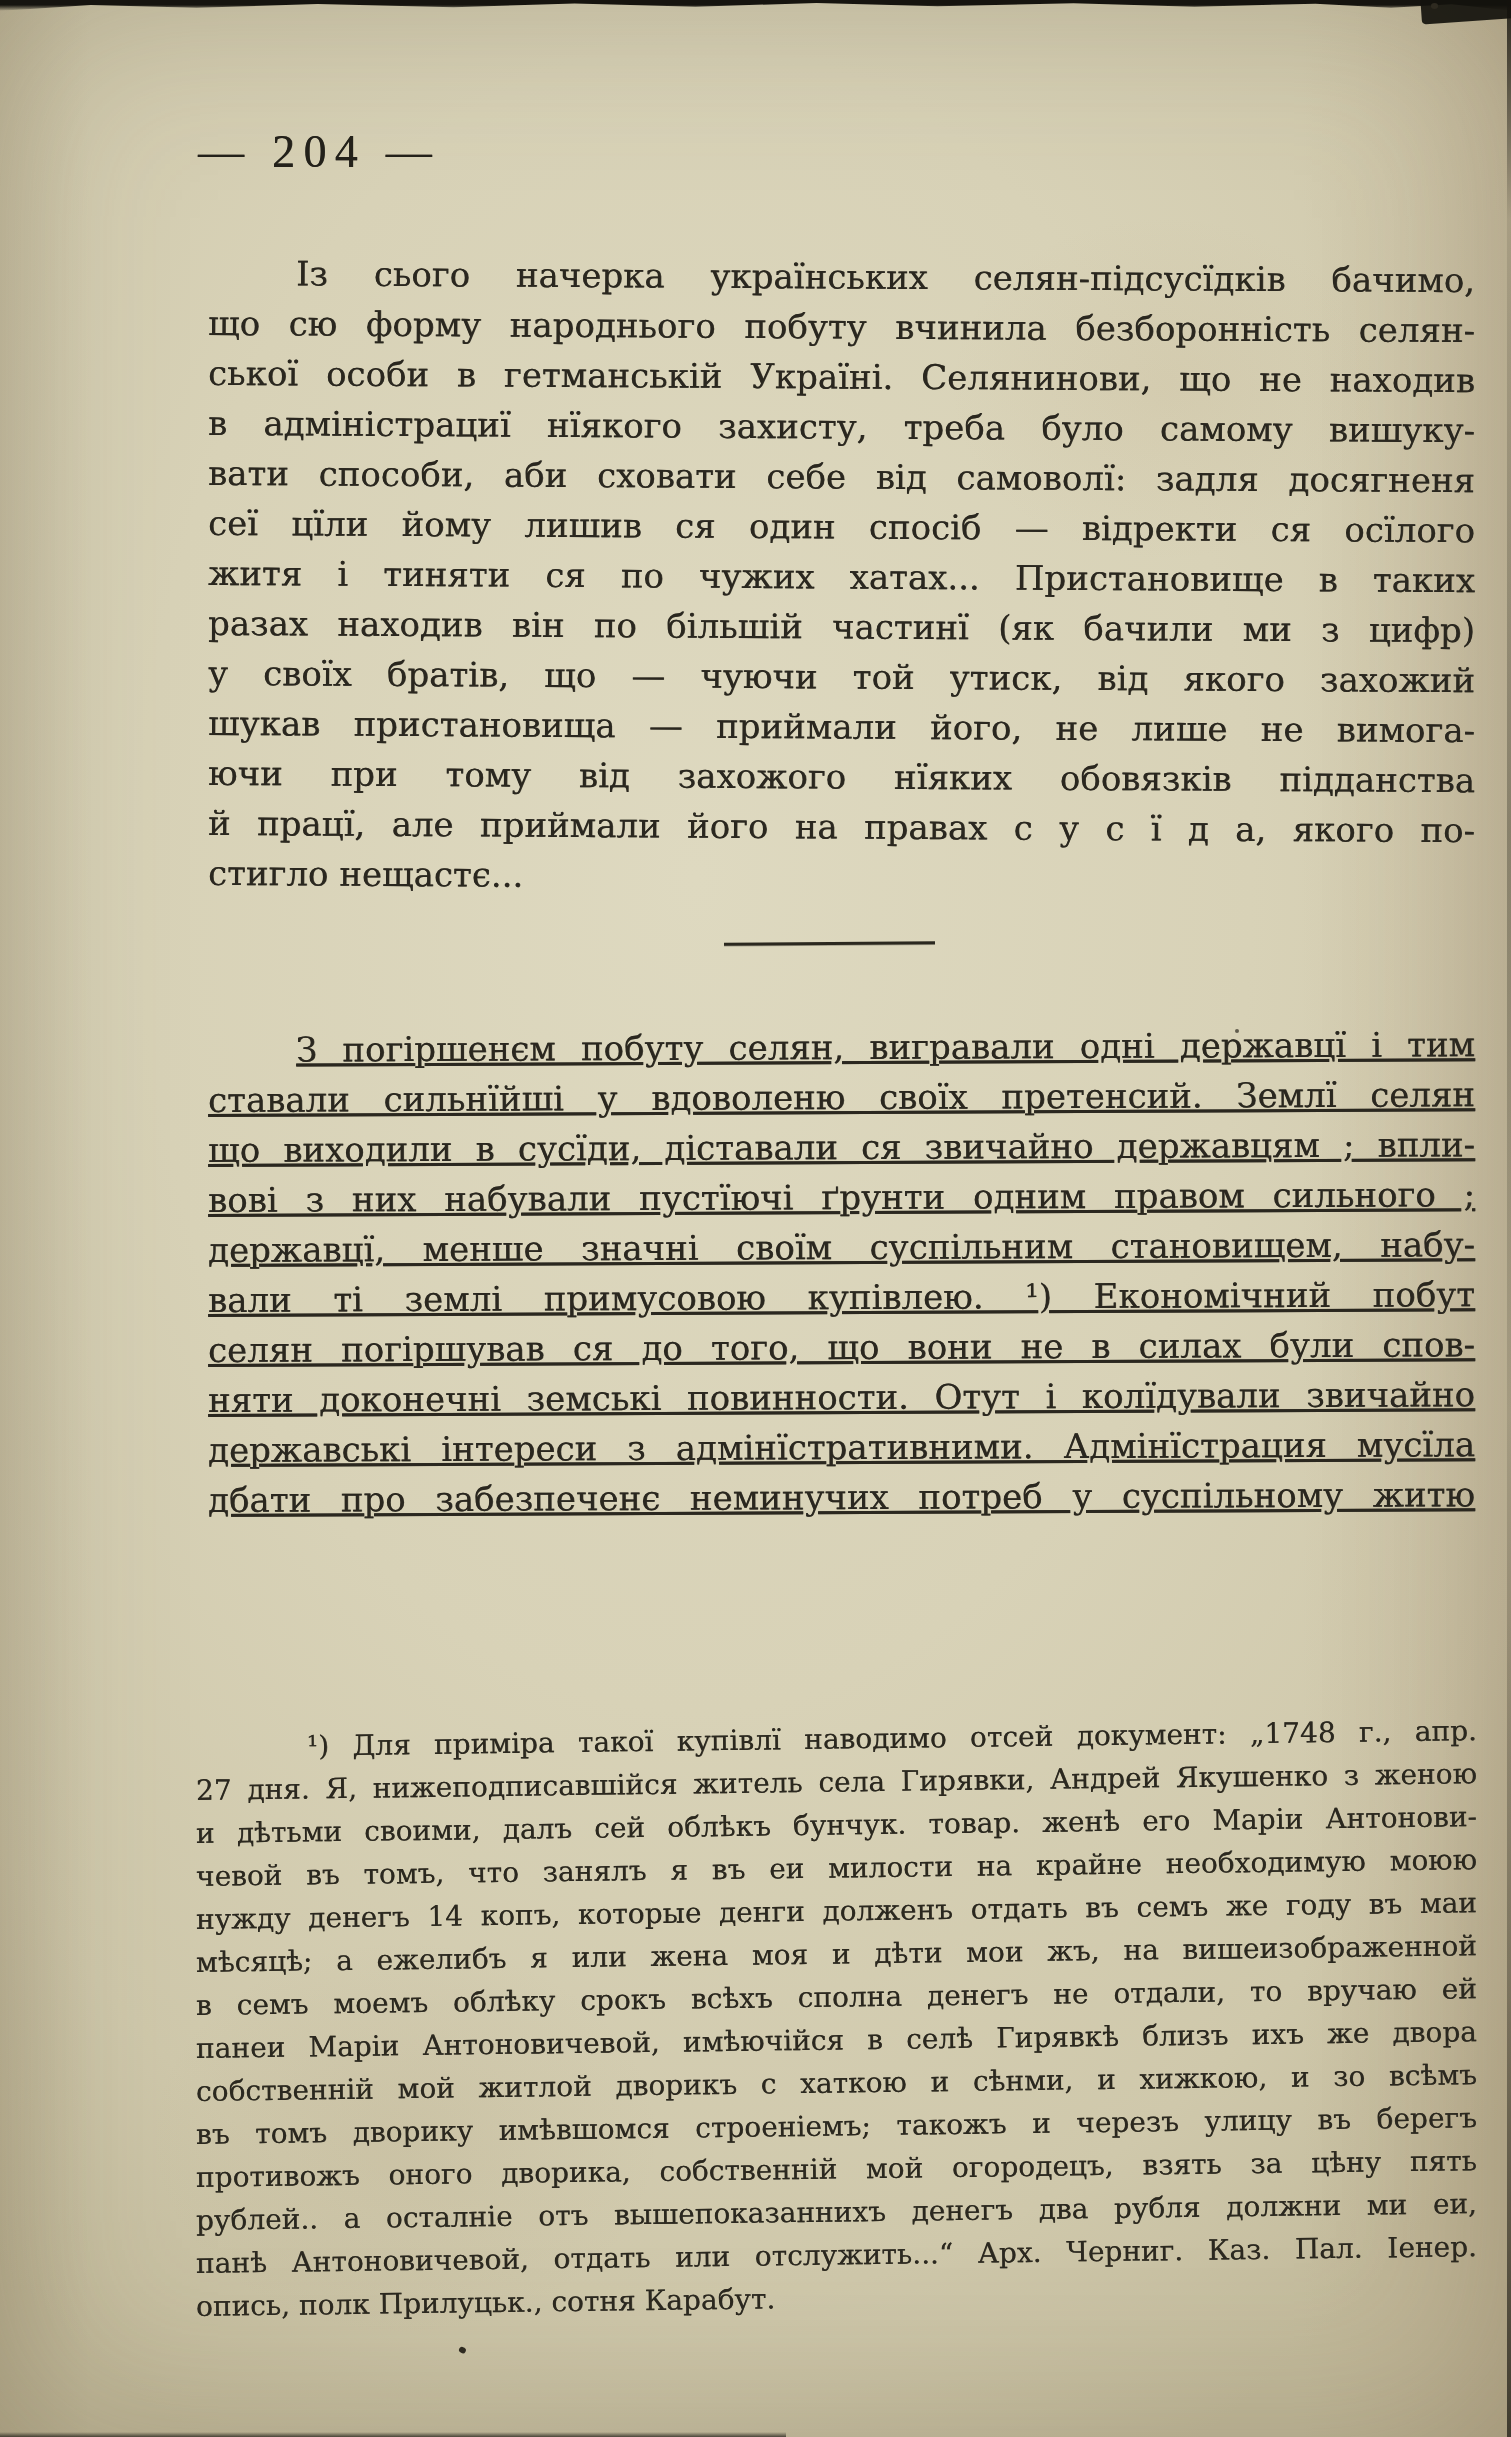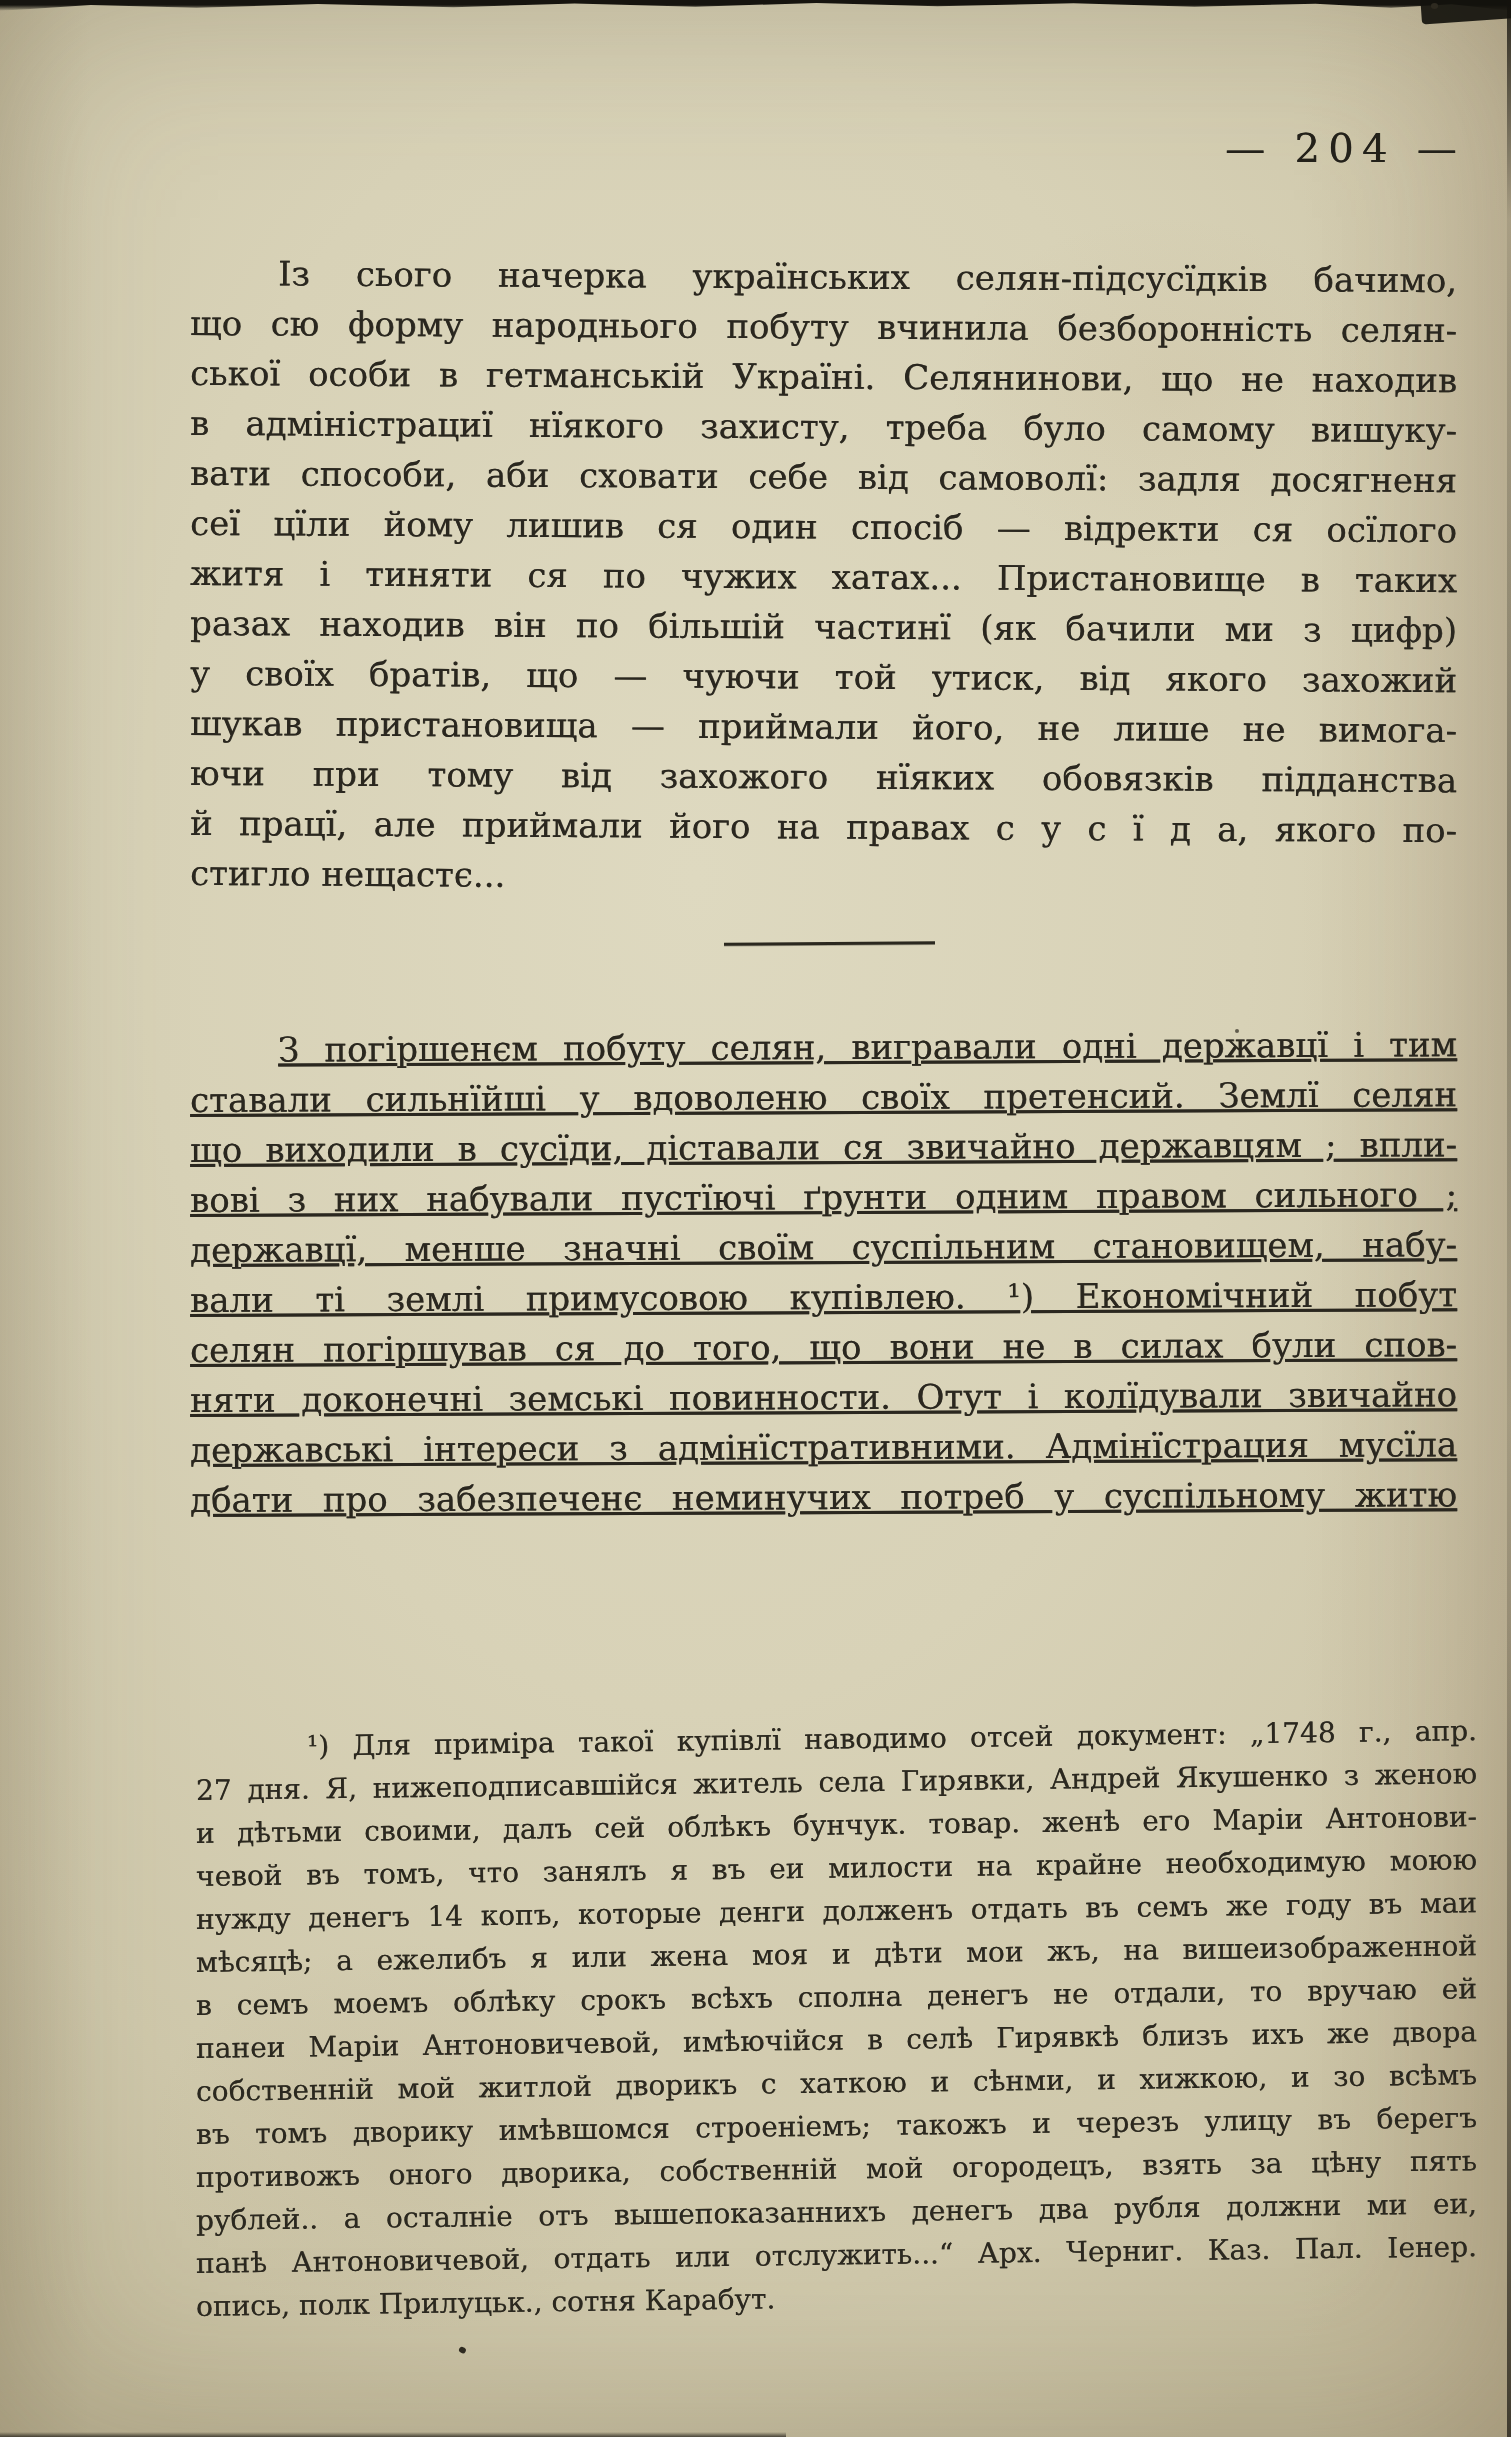--- a/index.html
+++ b/index.html
@@ -45,24 +45,25 @@
   .stain-2 { left: 149px; top: 1940px; width: 512px; height: 396px;
     background: radial-gradient(closest-side, rgba(150,130,95,0.10), rgba(150,130,95,0)); }
   .speck { position: absolute; background: #2e2a20; border-radius: 50%; }
   .speck-1 { left: 1431px; top: 3.3px; width: 7.4px; height: 5.8px; }
   .speck-2 { left: 459px; top: 2347px; width: 6.6px; height: 5.8px; transform: rotate(30deg); }
   .speck-3 { left: 1235px; top: 1029px; width: 4.1px; height: 4.1px; opacity:.7; }
 
   
   .pagenum {
     position: absolute; left: 198px; width: 1267px; top: 125px;
-    font-size: 40px; color: #23211a; text-align: right; letter-spacing: 8.3px;
+    font-size: 46px; color: #23211a; text-align: left; letter-spacing: 8.3px;
     text-shadow: 0.3px 0 0 rgba(35,33,26,0.8);
+    font-family: Liberation Serif, serif;
   }
-  .textblock { position: absolute; left: 190px; width: 1267px; color: #2a271f; }
+  .textblock { position: absolute; left: 208px; width: 1267px; color: #2a271f; }
   .para1 { top: 248px; }
   .para2 { top: 1025px; text-decoration: underline; }
   .textblock .line {
     font-size: 34px; line-height: 50px; height: 50px;
     text-align: justify; text-align-last: justify;
     text-shadow: 0.4px 0 0 rgba(42,39,31,0.75);
     transform-origin: 0 50%;
   }
   .para1 .line { transform: rotate(0.33deg); }
   .para2 .line { transform: rotate(-0.26deg); }

